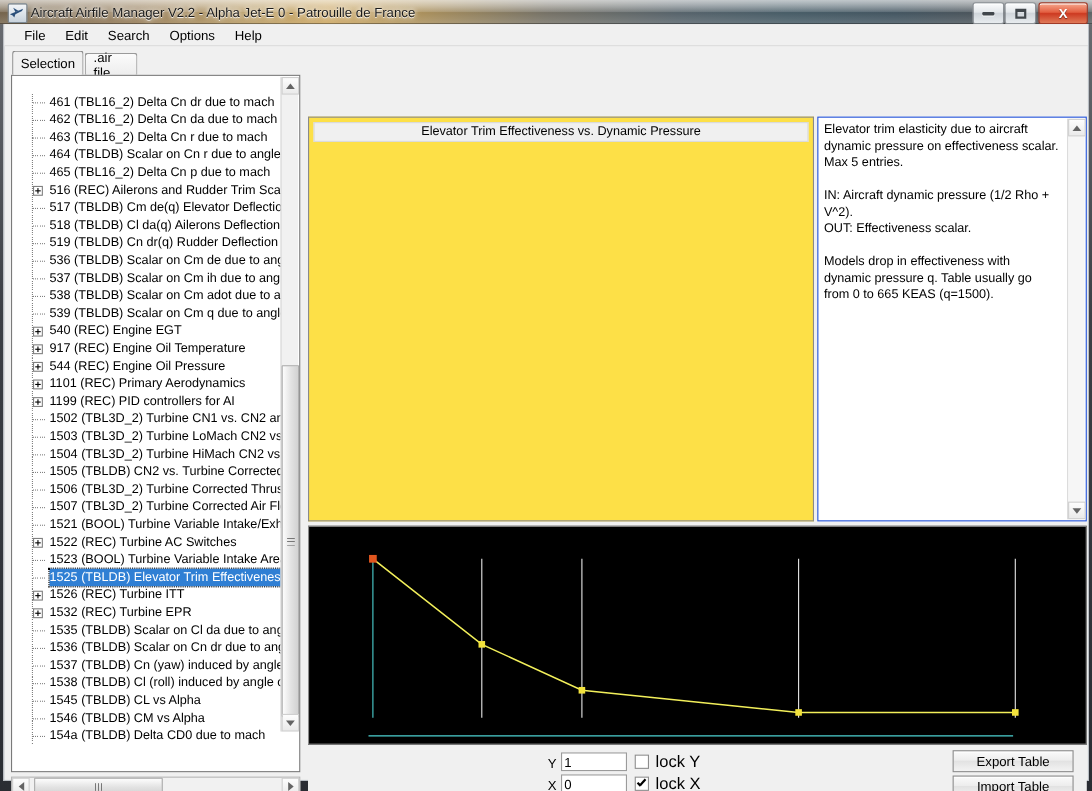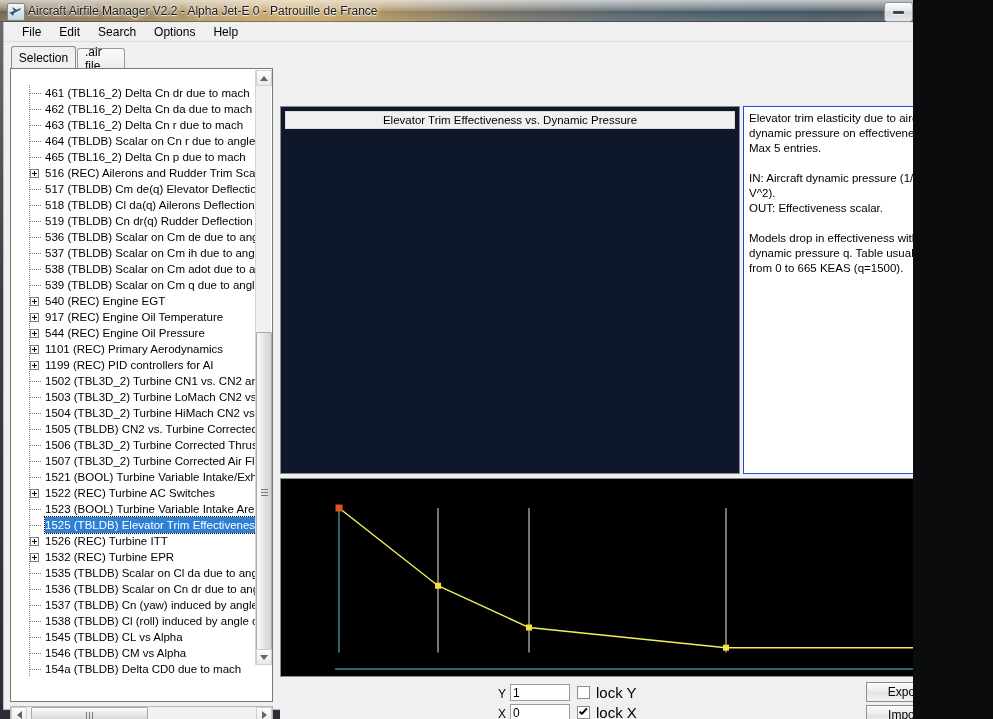--- a/index.html
+++ b/index.html
@@ -2,21 +2,21 @@
 <html><head>
 <meta charset="utf-8">
 <style>
   html,body{margin:0;padding:0;}
   body{
     width:993px;height:719px;overflow:hidden;
     font-family:"Liberation Sans",sans-serif;
     background:#0b0c0e;
   }
   #app{
-    position:relative;width:913px;height:719px;
+    position:relative;width:993px;height:719px;
     background:linear-gradient(180deg,#6b6e73 0%,#3c3f45 40%,#2a2d33 100%);
     overflow:hidden;
   }
   
   #titlebar{
     position:absolute;left:0;top:0;width:993px;height:22px;
     background:
       linear-gradient(180deg, rgba(255,255,255,.42) 0%, rgba(255,255,255,.14) 48%, rgba(255,255,255,.05) 52%, rgba(255,255,255,.20) 100%),
       linear-gradient(90deg,#6d5c43 0%, #8a6f48 12%, #b09156 22%, #c8a055 30%, #a88b52 38%, #6e6a5e 50%, #4e5b63 62%, #3e545f 72%, #3a4d59 82%, #444b50 92%, #555b5e 100%);
     box-shadow:inset 0 -1px 0 rgba(0,0,0,.35);
@@ -169,21 +169,21 @@
   #hsb-thumb{
     position:absolute;left:20px;top:0;width:117px;height:16px;
     background:linear-gradient(180deg,#fdfdfd,#e2e2e2 55%,#d2d2d2);
     border:1px solid #a9a9a9;box-sizing:border-box;border-radius:1px;
     display:flex;align-items:center;justify-content:center;
   }
 
   
   #mid-panel{
     position:absolute;left:276px;top:84px;width:460px;height:368px;
-    background:#0f172a;border:1px solid #8a8a8a;box-sizing:border-box;padding-left:37px;
+    background:#fde047;border:1px solid #8a8a8a;box-sizing:border-box;padding-left:37px;
   }
   #mid-title{
     position:absolute;left:4px;top:4px;width:450px;height:18px;
     background:#f0f0f0;border:1px solid #d9d9d9;box-sizing:border-box;
     font-size:11.5px;color:#000;display:flex;align-items:center;justify-content:center;
   }
 
   
   #desc-panel{
     position:absolute;left:739px;top:84px;width:245px;height:368px;

